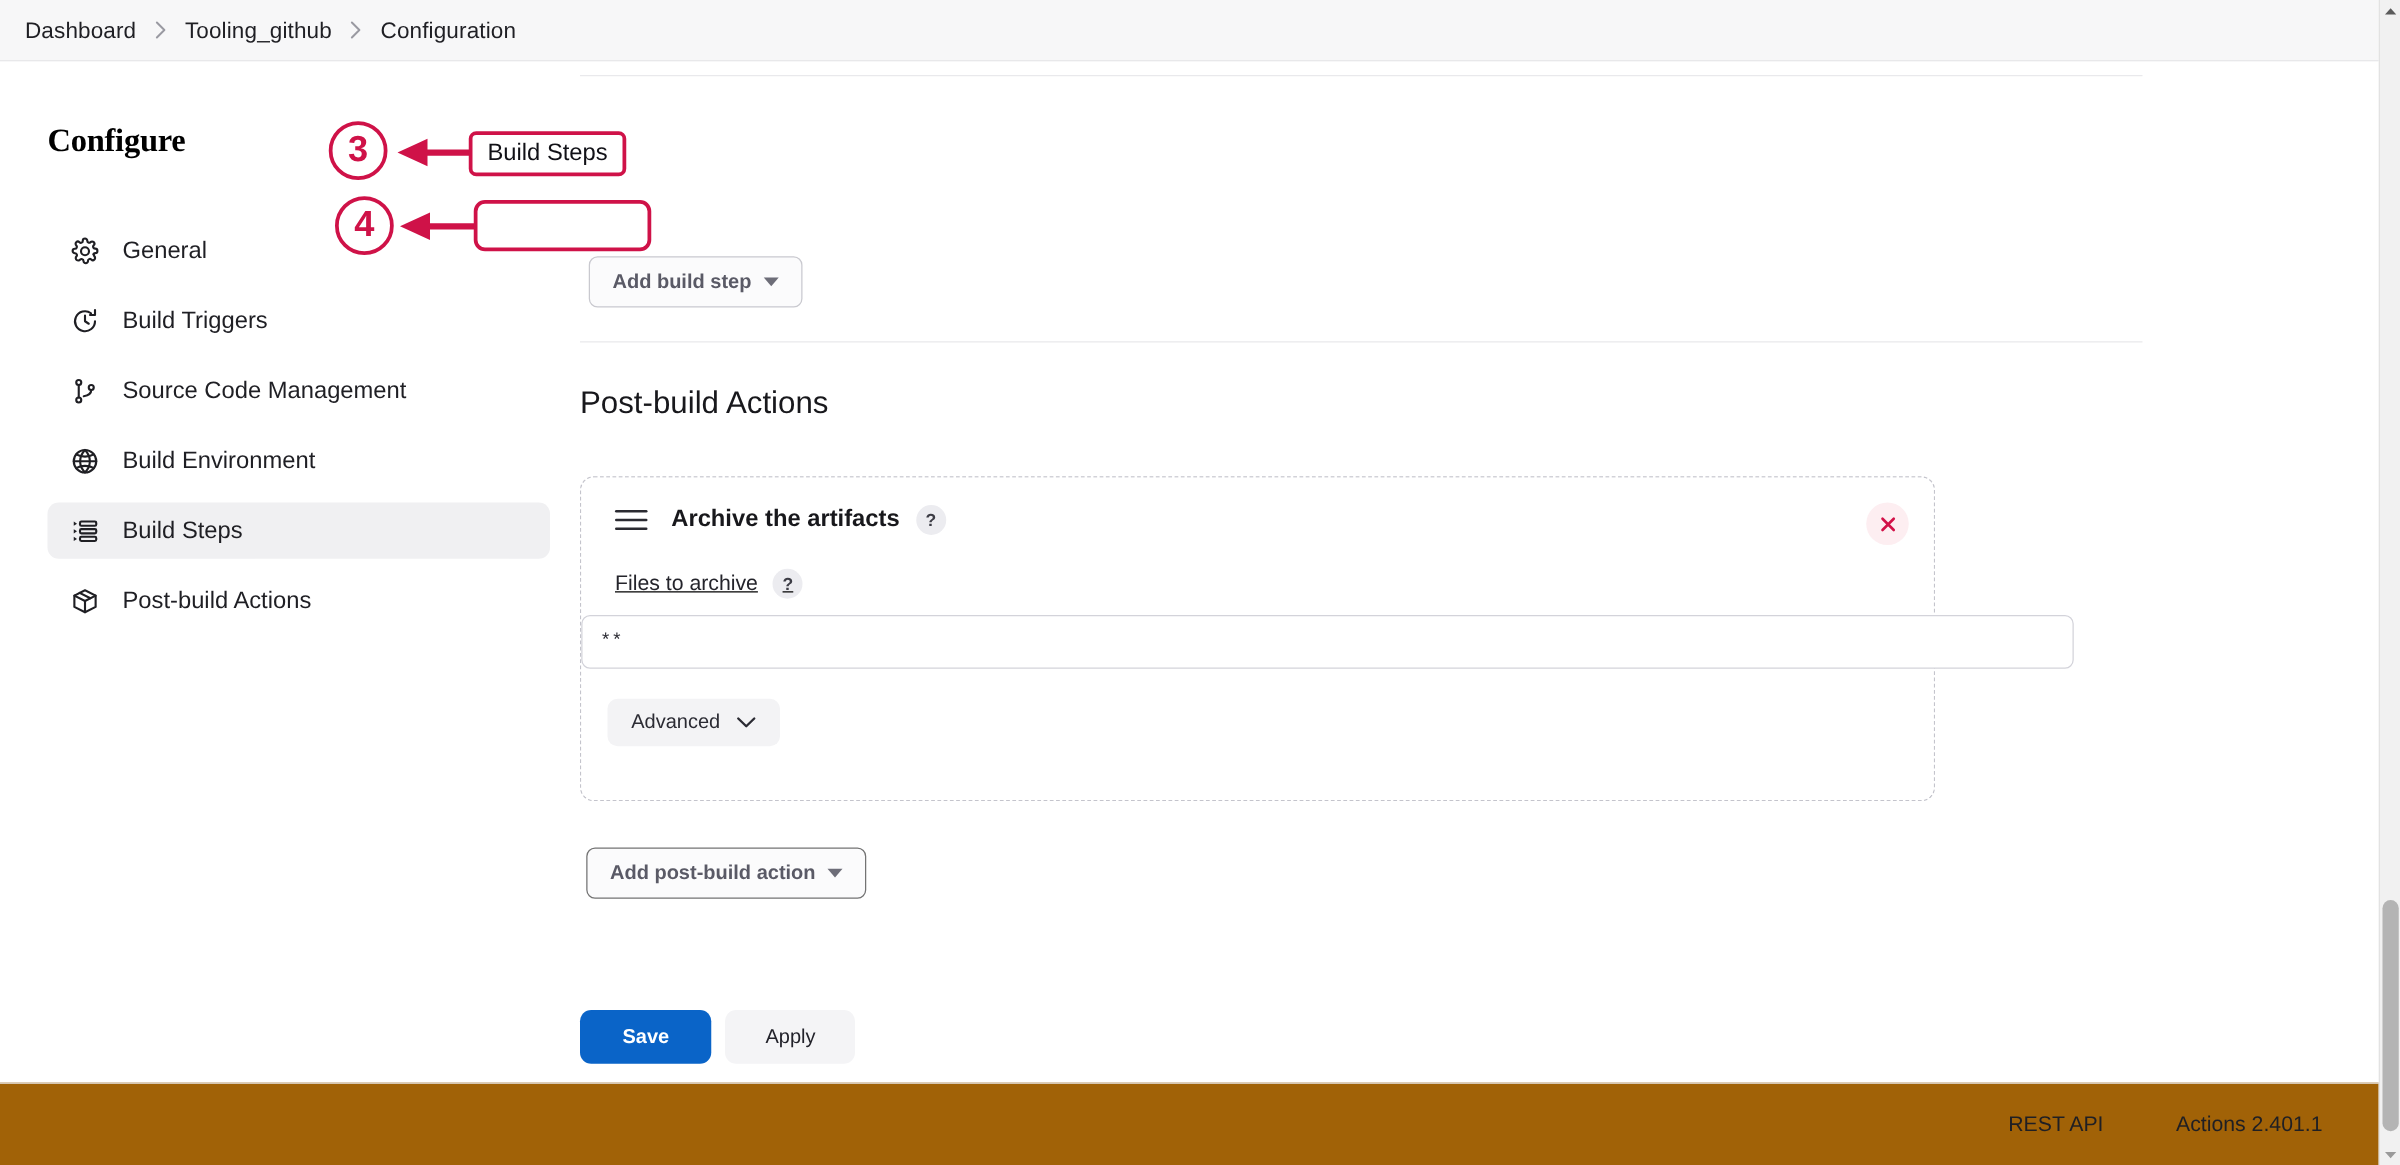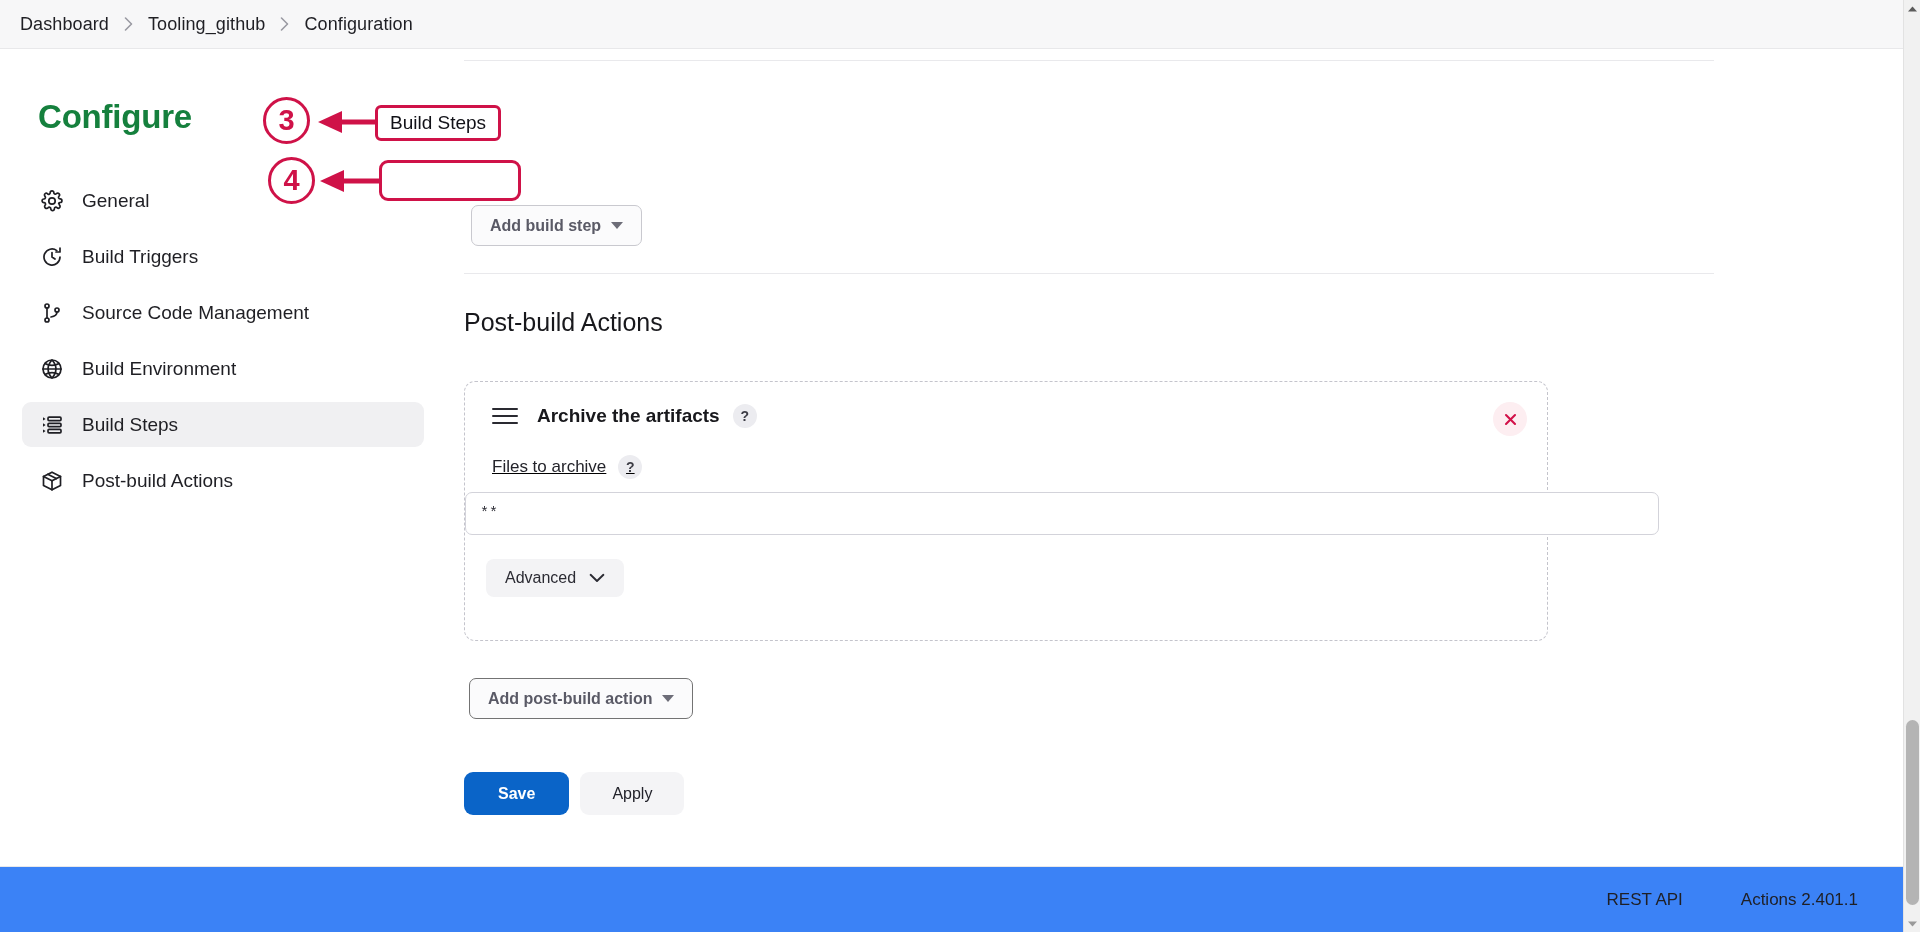--- a/index.html
+++ b/index.html
@@ -36,27 +36,28 @@
     margin: 0 14px;
     color: #9a9aa2;
     font-size: 15px;
     display: inline-flex; align-items: center;
   }
   .crumb-sep svg { display: block; }
 
   
   .page-title {
     position: absolute; left: 38px; top: 98px;
-    font-size: 33px; font-weight: 700; color: #15803d;
+    font-size: 26px; font-weight: 700; color: #000000;
     letter-spacing: -.2px;
+    font-family: Liberation Serif, serif;
   }
 
   
   .sidebar {
-    position: absolute; left: 22px; top: 178px;
+    position: absolute; left: 38px; top: 178px;
     width: 402px;
   }
   .side-item {
     display: flex; align-items: center;
     height: 45px;
     margin-bottom: 11px;
     padding-left: 17px;
     border-radius: 9px;
     cursor: pointer;
   }
@@ -182,21 +183,21 @@
     display: inline-flex; align-items: center; gap: 10px;
     height: 41px; padding: 0 18px;
     background: #fbfbfc;
     border: 1px solid #737373;
     border-radius: 7px;
     font-size: 16px; font-weight: 700; color: #5a5a66;
     cursor: pointer; white-space: nowrap;
   }
 
   .form-actions {
-    position: absolute; left: 0; top: 712px;
+    position: absolute; left: 0; top: 748px;
     display: flex; gap: 11px;
   }
   .btn-save {
     height: 43px; padding: 0 34px;
     background: #0a64c8; color: #fff;
     border: none; border-radius: 9px;
     font-size: 16px; font-weight: 700;
     font-family: "Liberation Sans", sans-serif;
     cursor: pointer;
   }
@@ -206,21 +207,21 @@
     border: none; border-radius: 9px;
     font-size: 16px;
     font-family: "Liberation Sans", sans-serif;
     cursor: pointer;
   }
 
   
   .footer {
     position: absolute; left: 0; bottom: 0;
     width: 1903px; height: 66px;
-    background: #3b82f6;
+    background: #a16207;
     border-top: 1px solid #e8e8ea;
     display: flex; align-items: center; justify-content: flex-end;
     padding-right: 45px; gap: 58px;
   }
   .foot-link { font-size: 17px; color: #1f1f24; cursor: pointer; white-space: nowrap; }
   .foot-ver  { font-size: 17px; color: #1f1f24; white-space: nowrap; }
 
   
   .anno { position: absolute; pointer-events: none; }
   .anno-circle {

